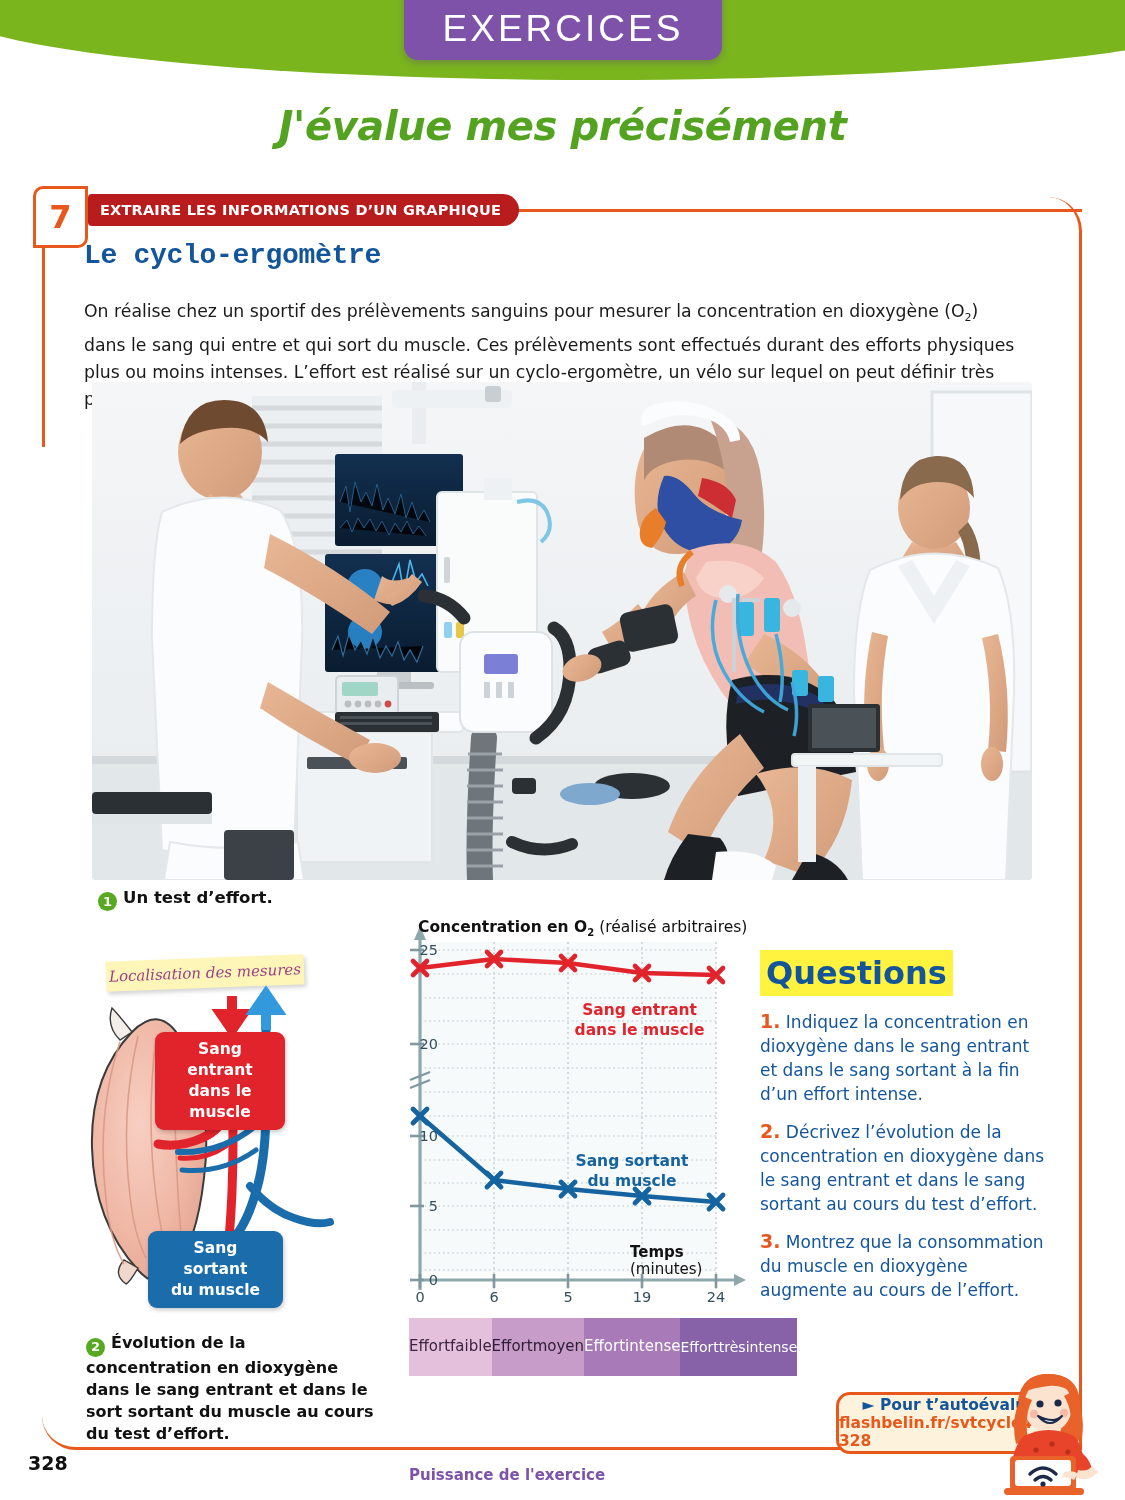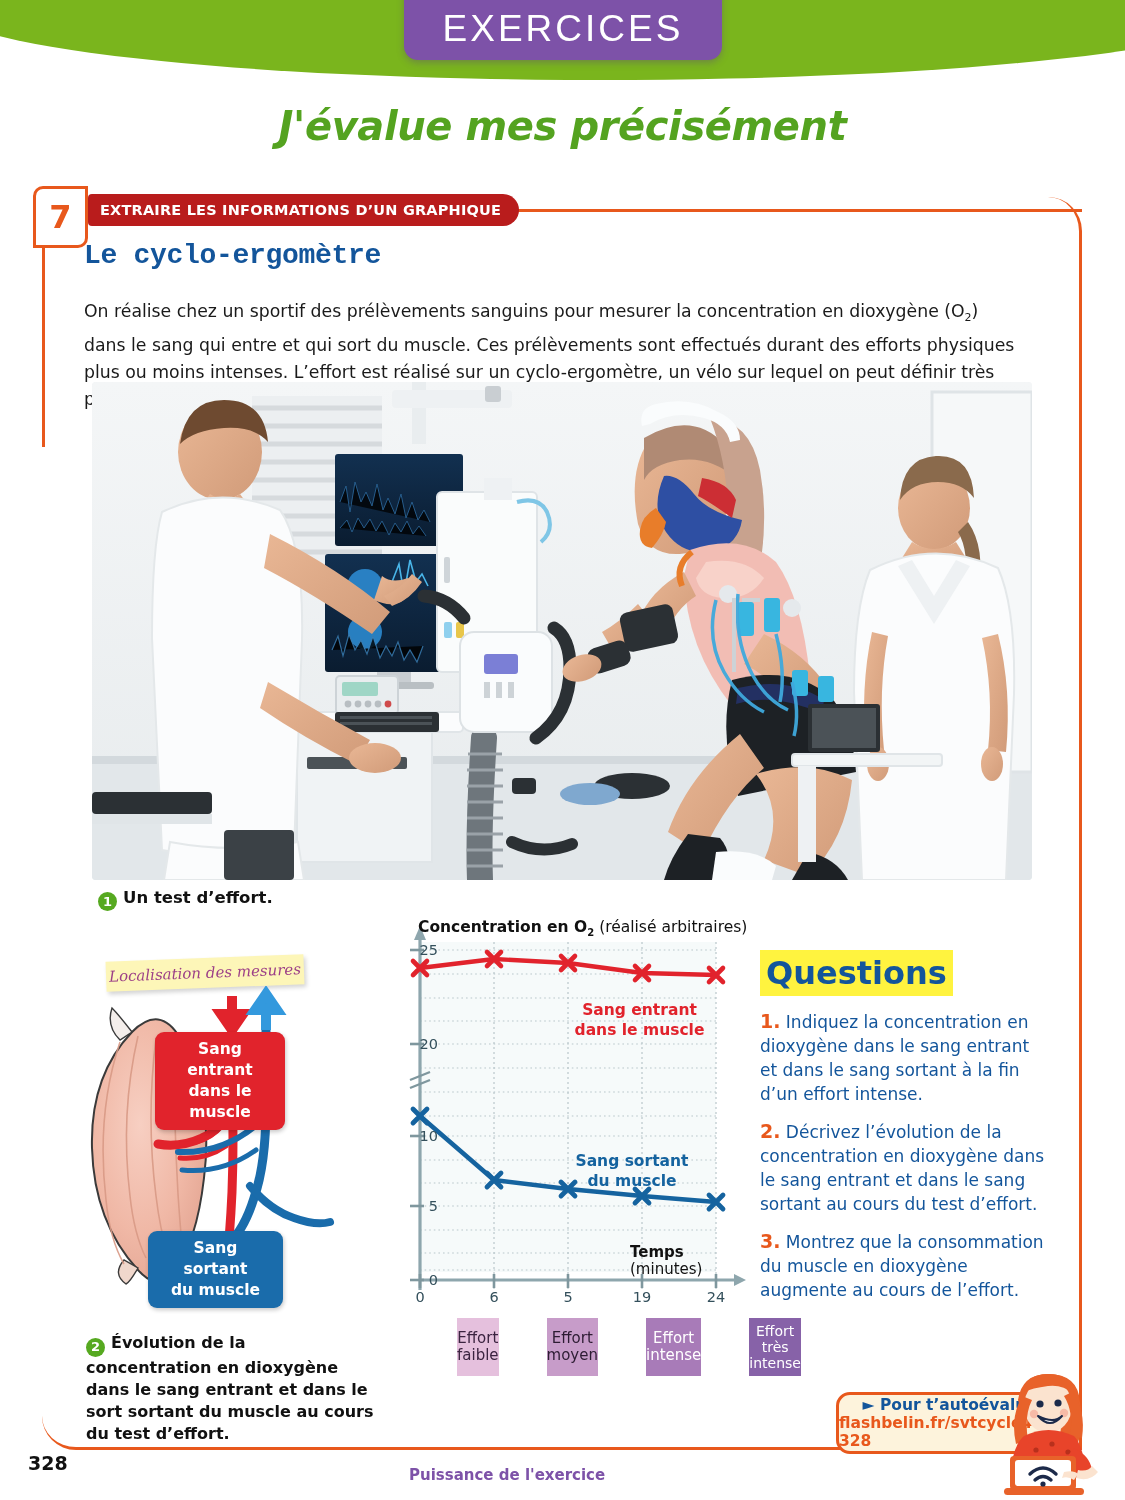--- a/index.html
+++ b/index.html
@@ -83,22 +83,22 @@
   .series-label{position:absolute;font-weight:700;font-size:15.5px;line-height:20px;text-align:center;
      font-family:"DejaVu Sans",sans-serif;}
   #lab-red{left:190px;top:92px;width:135px;color:#e1232c;position:absolute;}
   #lab-blue{left:190px;top:243px;width:120px;color:#15639f;position:absolute;}
   #xaxis-title{position:absolute;left:248px;top:336px;font-size:15px;color:#111;line-height:17px;
      font-family:"DejaVu Sans",sans-serif;}
   #xaxis-title b{font-weight:700;}
 
   
   #effort-row{position:absolute;left:409px;top:1318px;width:307px;height:58px;display:flex;}
-  .effort-cell{flex:1;display:flex;flex-direction:column;align-items:center;justify-content:center;
-     font-size:15px;line-height:17.5px;text-align:right;font-family:"DejaVu Sans",sans-serif;margin-left:48px;}
+  .effort-cell{flex:1;display:flex;flex-direction:row;align-items:center;justify-content:center;
+     font-size:15px;line-height:17.5px;text-align:right;font-family:"DejaVu Sans",sans-serif;}
   #power-label{position:absolute;left:409px;top:1466px;font-size:15px;font-weight:700;color:#7d52a8;
      font-family:"DejaVu Sans",sans-serif;}
 
   #chart-caption{position:absolute;left:86px;top:1332px;width:290px;font-size:16px;line-height:22px;
      font-weight:700;color:#111;font-family:"DejaVu Sans",sans-serif;}
 
   
   #questions{position:absolute;left:760px;top:905px;width:290px;}
   #q-title{display:inline-block;background:#fff33f;color:#13559b;font-size:32px;font-weight:700;
      padding:4px 6px;font-family:"DejaVu Sans",sans-serif;margin-top:45px;}

